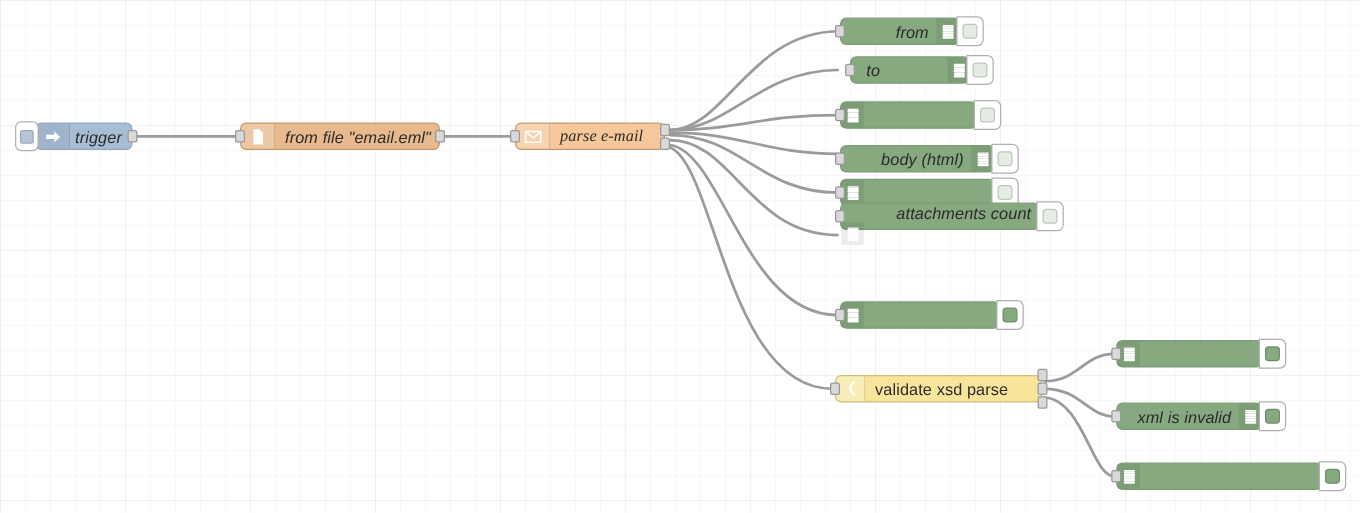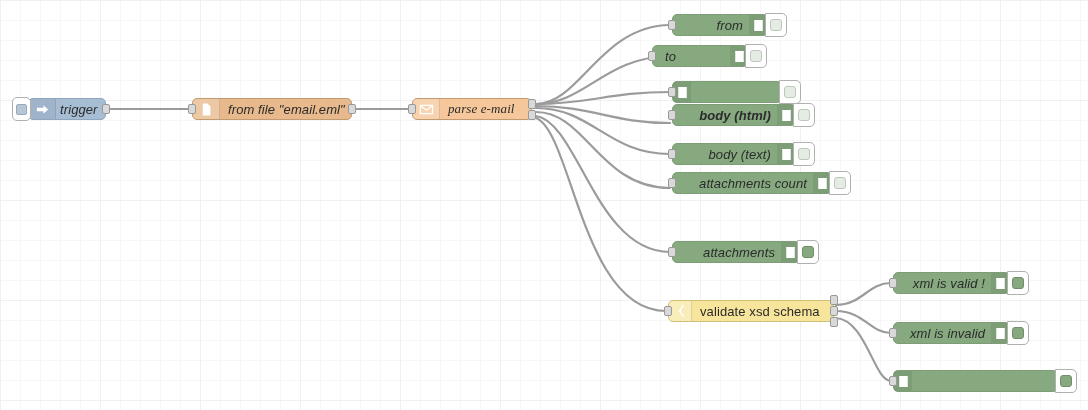--- a/index.html
+++ b/index.html
@@ -245,21 +245,21 @@
         <div class="port in"></div>
         <div class="port out" style="top: -0.5px;"></div>
         <div class="port out" style="top: 10.5px;"></div>
       </div>
       <div class="node yellow" style="left: 668px; top: 300px; width: 166px;">
         <div class="icon-box">
           <svg width="15" height="15" viewBox="0 0 16 16">
             <path fill="none" d="M11 1.8C8.2 2.3 9.4 6 7 7.2 9.4 8.4 8.2 12 11 12.6" stroke="#ffffff" stroke-width="1.5" stroke-linecap="round"></path>
           </svg>
         </div>
-        <div class="label">validate xsd schema</div>
+        <div class="label">validate xsd parse</div>
         <div class="port in"></div>
         <div class="port out" style="top: -6px;"></div>
         <div class="port out" style="top: 5px;"></div>
         <div class="port out" style="top: 16px;"></div>
       </div>
       <div class="node debug" style="left: 672px; top: 14px; width: 96px;">
         <div class="label">from</div>
         <div class="icon-box">
           <div class="debug-lines">
             <span></span>
@@ -268,21 +268,21 @@
             <span></span>
             <span></span>
             <span></span>
           </div>
         </div>
         <div class="btn-right">
           <i class="off"></i>
         </div>
         <div class="port in"></div>
       </div>
-      <div class="node debug" style="left: 652px; top: 45px; width: 96px; gap: 48px;">
+      <div class="node debug" style="left: 680px; top: 45px; width: 96px; gap: 48px;">
         <div class="label">to</div>
         <div class="icon-box">
           <div class="debug-lines">
             <span></span>
             <span></span>
             <span></span>
             <span></span>
             <span></span>
             <span></span>
           </div>
@@ -301,90 +301,87 @@
             <span></span>
             <span></span>
             <span></span>
           </div>
         </div>
         <div class="btn-right">
           <i class="off"></i>
         </div>
         <div class="port in"></div>
       </div>
-      <div class="node debug" style="left: 672px; top: 104px; width: 124px; font-weight: bold;">
+      <div class="node debug" style="left: 672px; top: 116px; width: 124px;">
         <div class="label">body (html)</div>
         <div class="icon-box">
           <div class="debug-lines">
             <span></span>
             <span></span>
             <span></span>
             <span></span>
             <span></span>
             <span></span>
           </div>
         </div>
         <div class="btn-right">
           <i class="off"></i>
         </div>
         <div class="port in"></div>
       </div>
       <div class="node debug" style="left: 672px; top: 143px; width: 124px;">
-        <div class="label">body (text)</div>
-        <div class="icon-box">
-          <div class="debug-lines">
-            <span></span>
-            <span></span>
-            <span></span>
-            <span></span>
-            <span></span>
-            <span></span>
-          </div>
-        </div>
-        <div class="btn-right">
-          <i class="off"></i>
-        </div>
-        <div class="port in"></div>
-      </div>
-      <div class="node debug" style="left: 672px; top: 172px; width: 160px;">
+        <div class="icon-box">
+          <div class="debug-lines">
+            <span></span>
+            <span></span>
+            <span></span>
+            <span></span>
+            <span></span>
+            <span></span>
+          </div>
+        </div>
+        <div class="btn-right">
+          <i class="off"></i>
+        </div>
+        <div class="port in"></div>
+      </div>
+      <div class="node debug" style="left: 672px; top: 162px; width: 160px; flex-direction: column;">
         <div class="label">attachments count</div>
         <div class="icon-box">
           <div class="debug-lines">
             <span></span>
             <span></span>
             <span></span>
             <span></span>
             <span></span>
             <span></span>
           </div>
         </div>
         <div class="btn-right">
           <i class="off"></i>
         </div>
         <div class="port in"></div>
       </div>
       <div class="node debug" style="left: 672px; top: 241px; width: 128px;">
-        <div class="label">attachments</div>
         <div class="icon-box">
           <div class="debug-lines">
             <span></span>
             <span></span>
             <span></span>
             <span></span>
             <span></span>
             <span></span>
           </div>
         </div>
         <div class="btn-right">
           <i class="on"></i>
         </div>
         <div class="port in"></div>
       </div>
       <div class="node debug" style="left: 893px; top: 272px; width: 117px;">
-        <div class="label">xml is valid !</div>
         <div class="icon-box">
           <div class="debug-lines">
             <span></span>
             <span></span>
             <span></span>
             <span></span>
             <span></span>
             <span></span>
           </div>
         </div>

